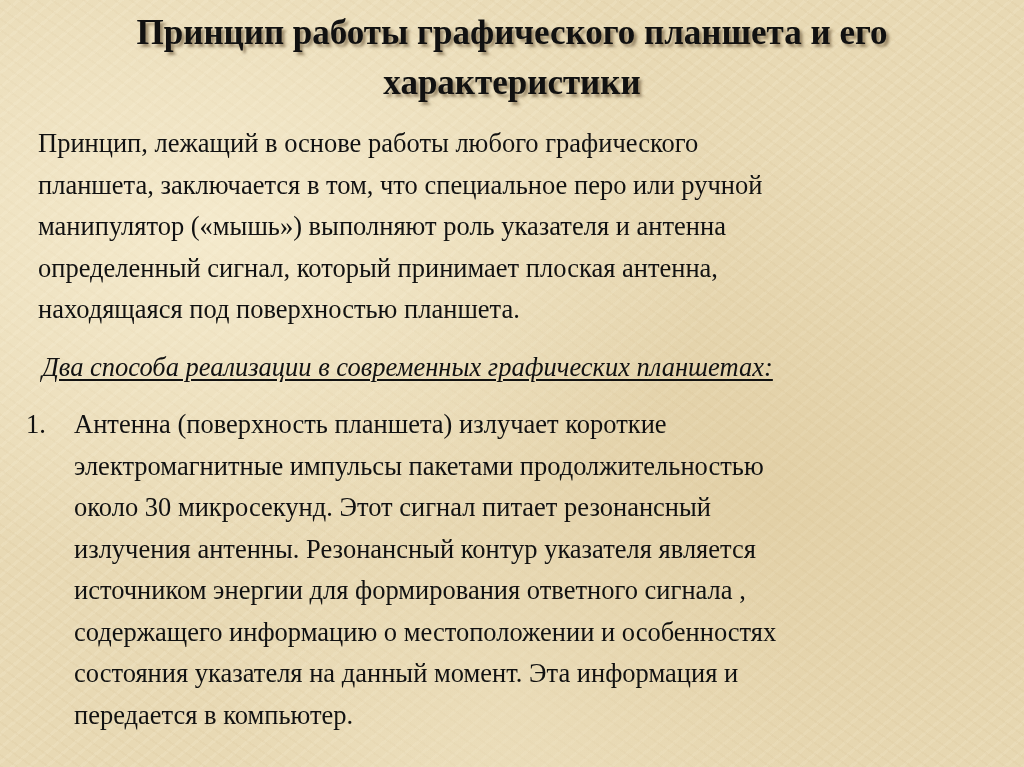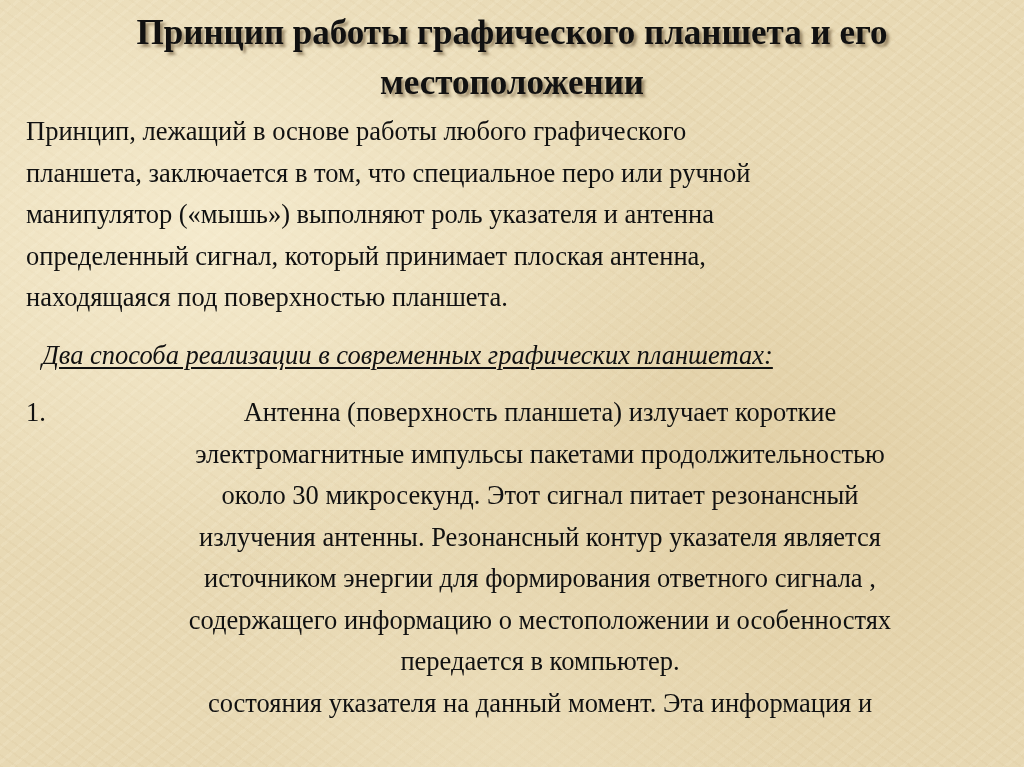--- a/index.html
+++ b/index.html
@@ -21,36 +21,36 @@
     position: absolute; left: 0; top: 8px; width: 1024px;
     text-align: center;
     font-weight: bold; font-size: 35px; line-height: 50px;
     color: #111;
     text-shadow: 3px 3px 3px rgba(90,70,40,0.55);
   }
   .body {
     position: absolute; left: 26px; top: 111px; width: 980px;
     font-size: 26.5px; line-height: 41.5px;
   }
-  .para { margin: 0; }
+  .para { margin: 12px; }
   .subheading {
     margin: 16px; font-style: italic; text-decoration: underline;
     text-underline-offset: 3px;
   }
   .list-item { display: flex; margin: 0; }
   .list-num { width: 48px; flex: none; }
-  .list-text { flex: 1; text-align: center; }
+  .list-text { flex: 1; }
 </style>
 </head>
 <body>
 
 <div class="slide">
   <div class="title">
     <div>Принцип работы графического планшета и его</div>
-    <div>местоположении</div>
+    <div>характеристики</div>
   </div>
 
   <div class="body">
     <div class="para">
       <div>Принцип, лежащий в основе работы любого графического</div>
       <div>планшета, заключается в том, что специальное перо или ручной</div>
       <div>манипулятор («мышь») выполняют роль указателя и антенна</div>
       <div>определенный сигнал, который принимает плоская антенна,</div>
       <div>находящаяся под поверхностью планшета.</div>
     </div>
@@ -59,18 +59,18 @@
 
     <div class="list-item">
       <div class="list-num">1.</div>
       <div class="list-text">
         <div>Антенна (поверхность планшета) излучает короткие</div>
         <div>электромагнитные импульсы пакетами продолжительностью</div>
         <div>около 30 микросекунд. Этот сигнал питает резонансный</div>
         <div>излучения антенны. Резонансный контур указателя является</div>
         <div>источником энергии для формирования ответного сигнала ,</div>
         <div>содержащего информацию о местоположении и особенностях</div>
+        <div>состояния указателя на данный момент. Эта информация и</div>
         <div>передается в компьютер.</div>
-        <div>состояния указателя на данный момент. Эта информация и</div>
       </div>
     </div>
   </div>
 </div>
 
 </body></html>

